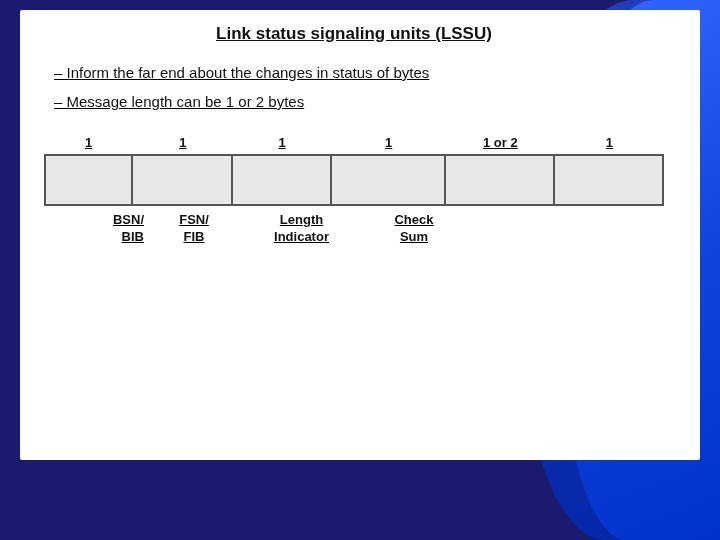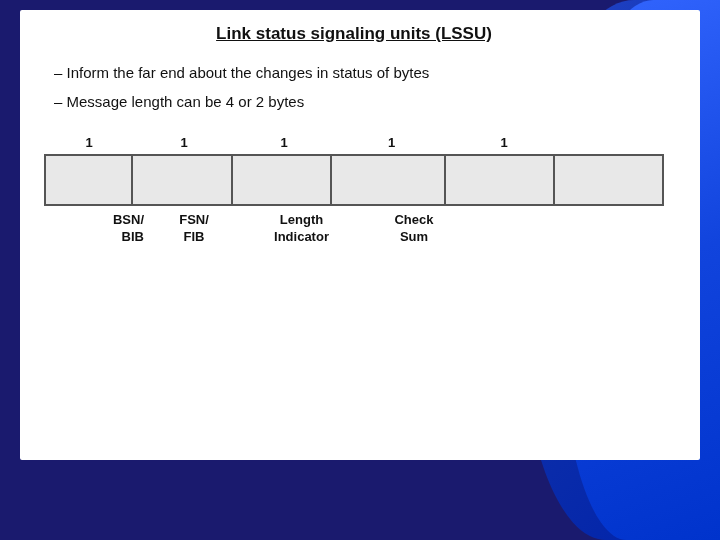--- a/index.html
+++ b/index.html
@@ -78,20 +78,21 @@
       margin-right: 62px;
     }
 
     
     .content {
       background: white;
       margin: 0 0 0 0;
       padding: 14px 36px 14px 24px;
       min-height: 450px;
       border-radius: 2px;
+      text-decoration: underline;
     }
 
     .subtitle {
       text-align: center;
       font-weight: bold;
       font-size: 17px;
       color: #111;
       margin-bottom: 18px;
       text-decoration: underline;
     }
@@ -169,30 +170,31 @@
 
 <div class="main-content">
 
 
   <div class="content">
 
     <div class="subtitle">Link status signaling units (LSSU)</div>
 
     <div class="bullet-points">
       <div class="bullet-item">– Inform the far end about the changes in status of bytes</div>
-      <div class="bullet-item">– Message length can be 4 or 2 bytes</div>
+      <div class="bullet-item">– Message length can be 1 or 2 bytes</div>
     </div>
 
     <div class="diagram-section">
 
       <div class="bits-row">
         <div class="bit-label col-flag" style="width:90px;text-align:center;">1</div>
         <div class="bit-label col-bsn" style="width:100px;text-align:center;">1</div>
         <div class="bit-label col-fsn" style="width:100px;text-align:center;">1</div>
         <div class="bit-label col-length" style="width:115px;text-align:center;">1</div>
+        <div class="bit-label col-status" style="width:110px;text-align:center;">1 or 2</div>
         <div class="bit-label col-check" style="width:110px;text-align:center;">1</div>
       </div>
 
       <div class="fields-row">
         <div class="field-cell col-flag" style="width:90px;"></div>
         <div class="field-cell col-bsn" style="width:100px;border-left:none;"></div>
         <div class="field-cell col-fsn" style="width:100px;border-left:none;"></div>
         <div class="field-cell col-length" style="width:115px;border-left:none;"></div>
         <div class="field-cell col-status" style="width:110px;border-left:none;"></div>
         <div class="field-cell col-check" style="width:110px;border-left:none;"></div>

